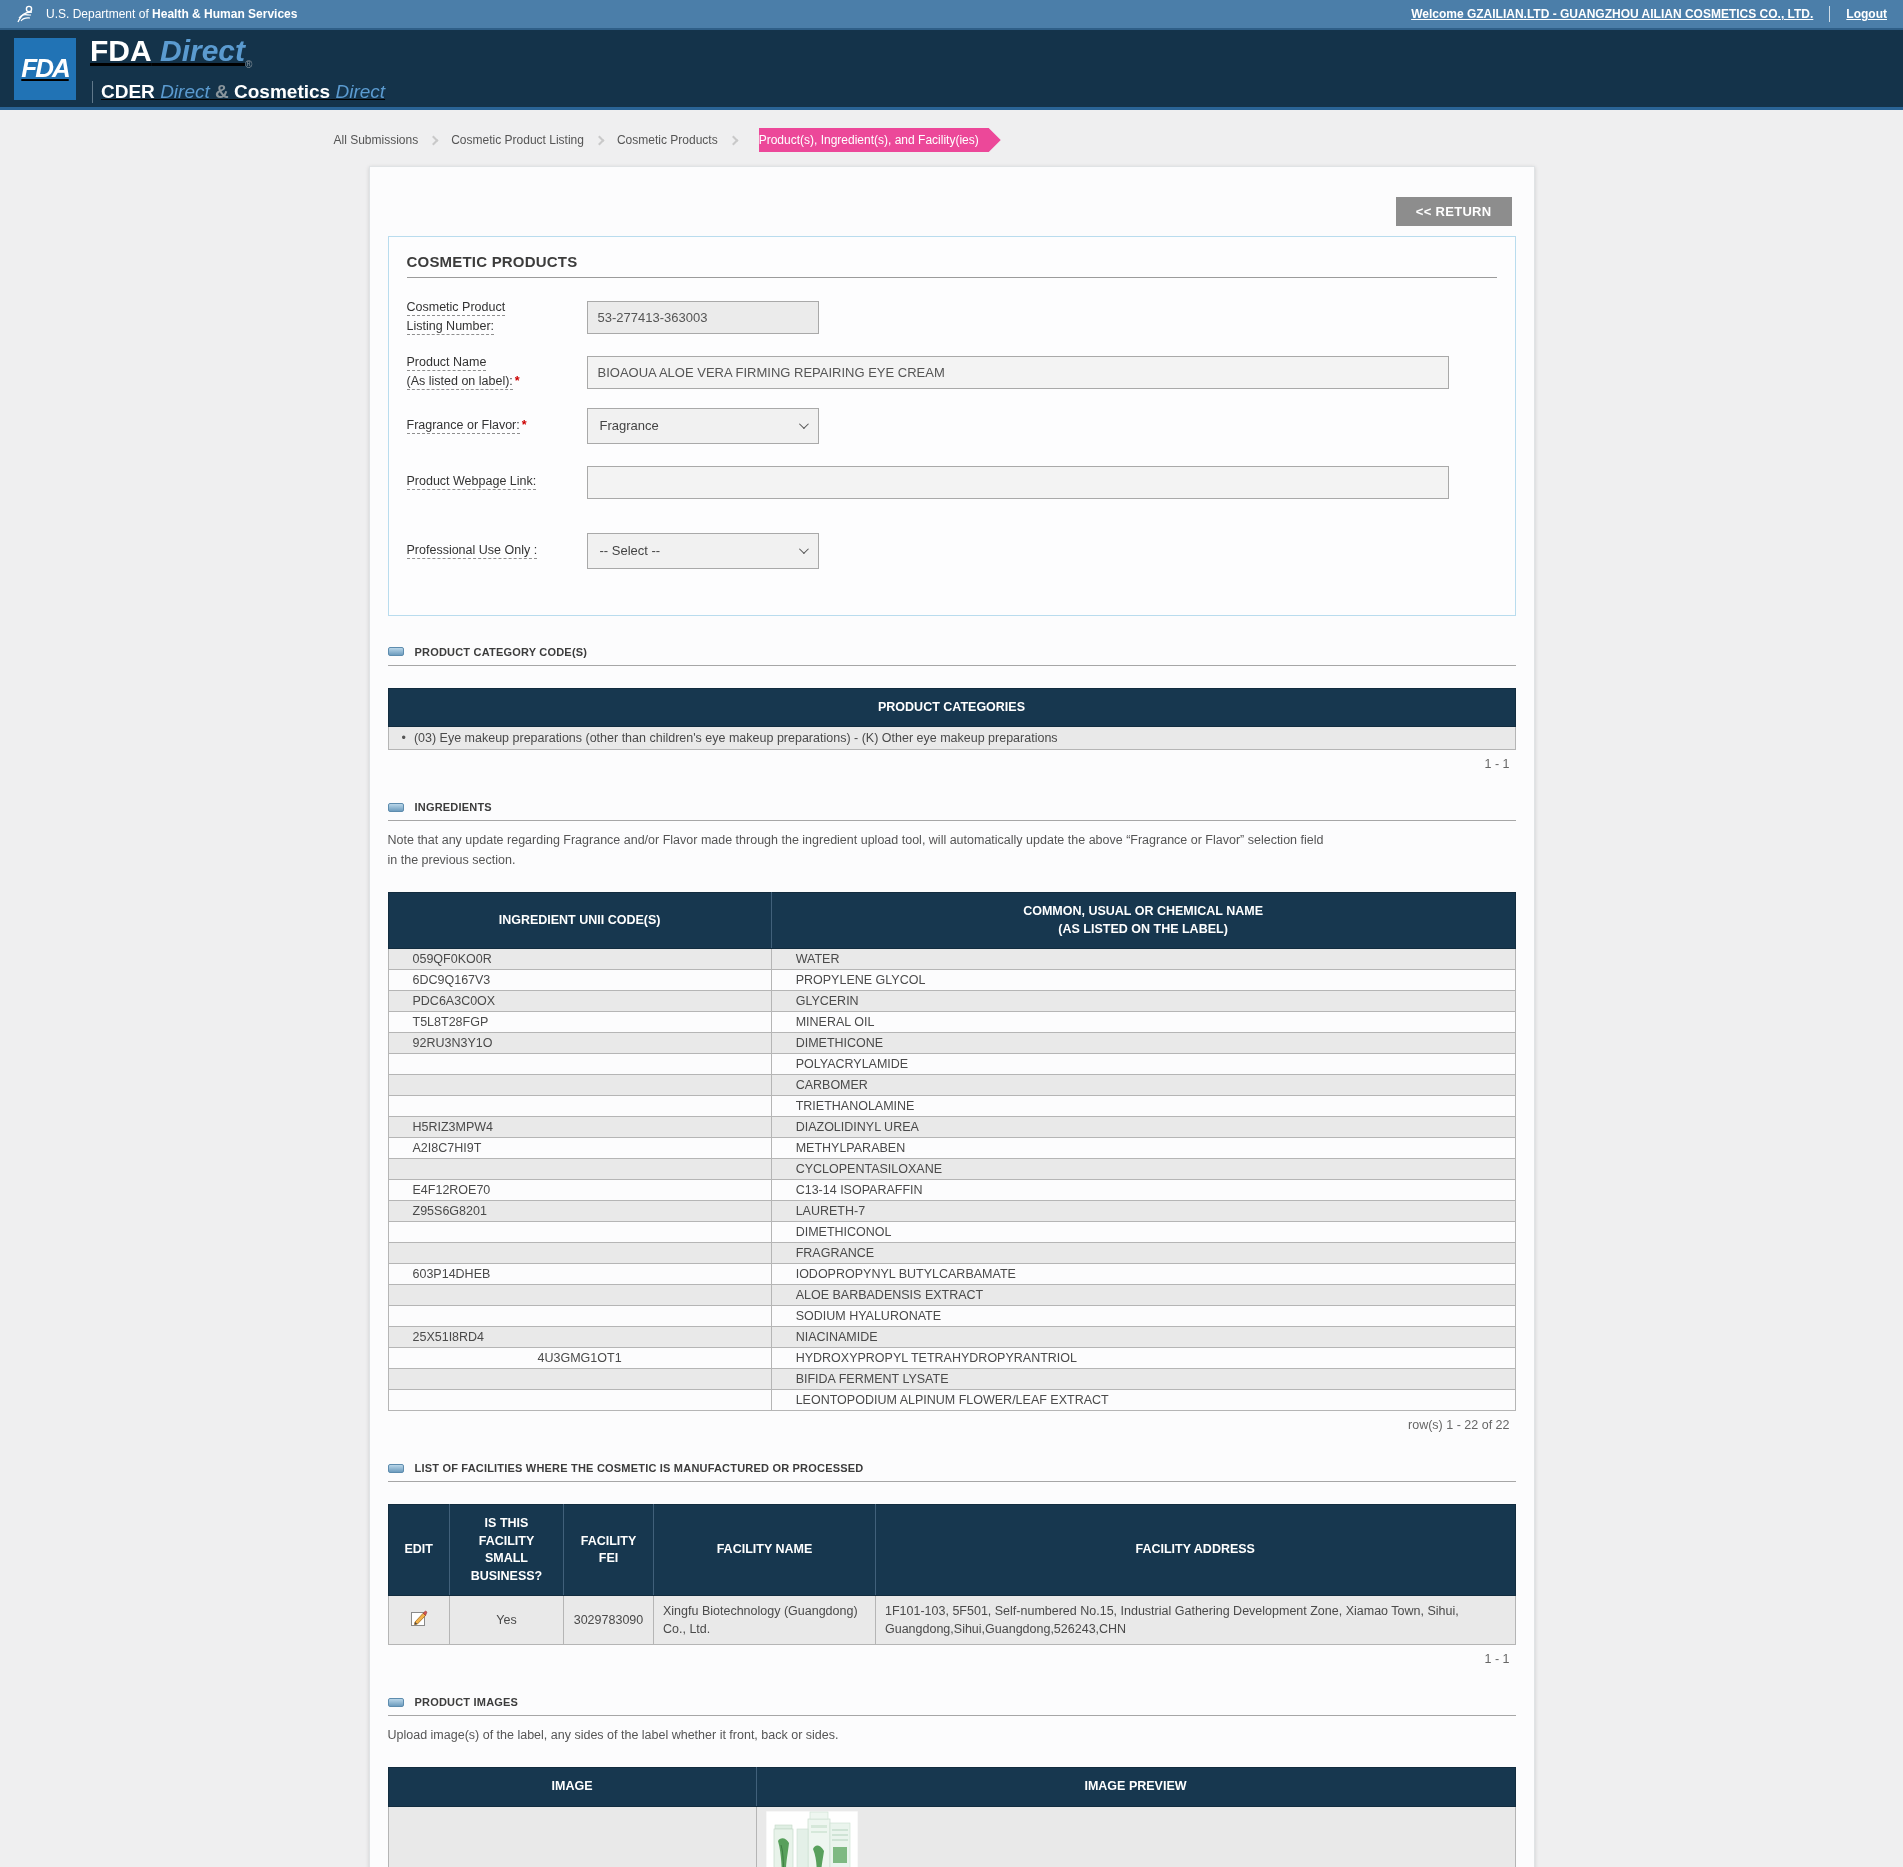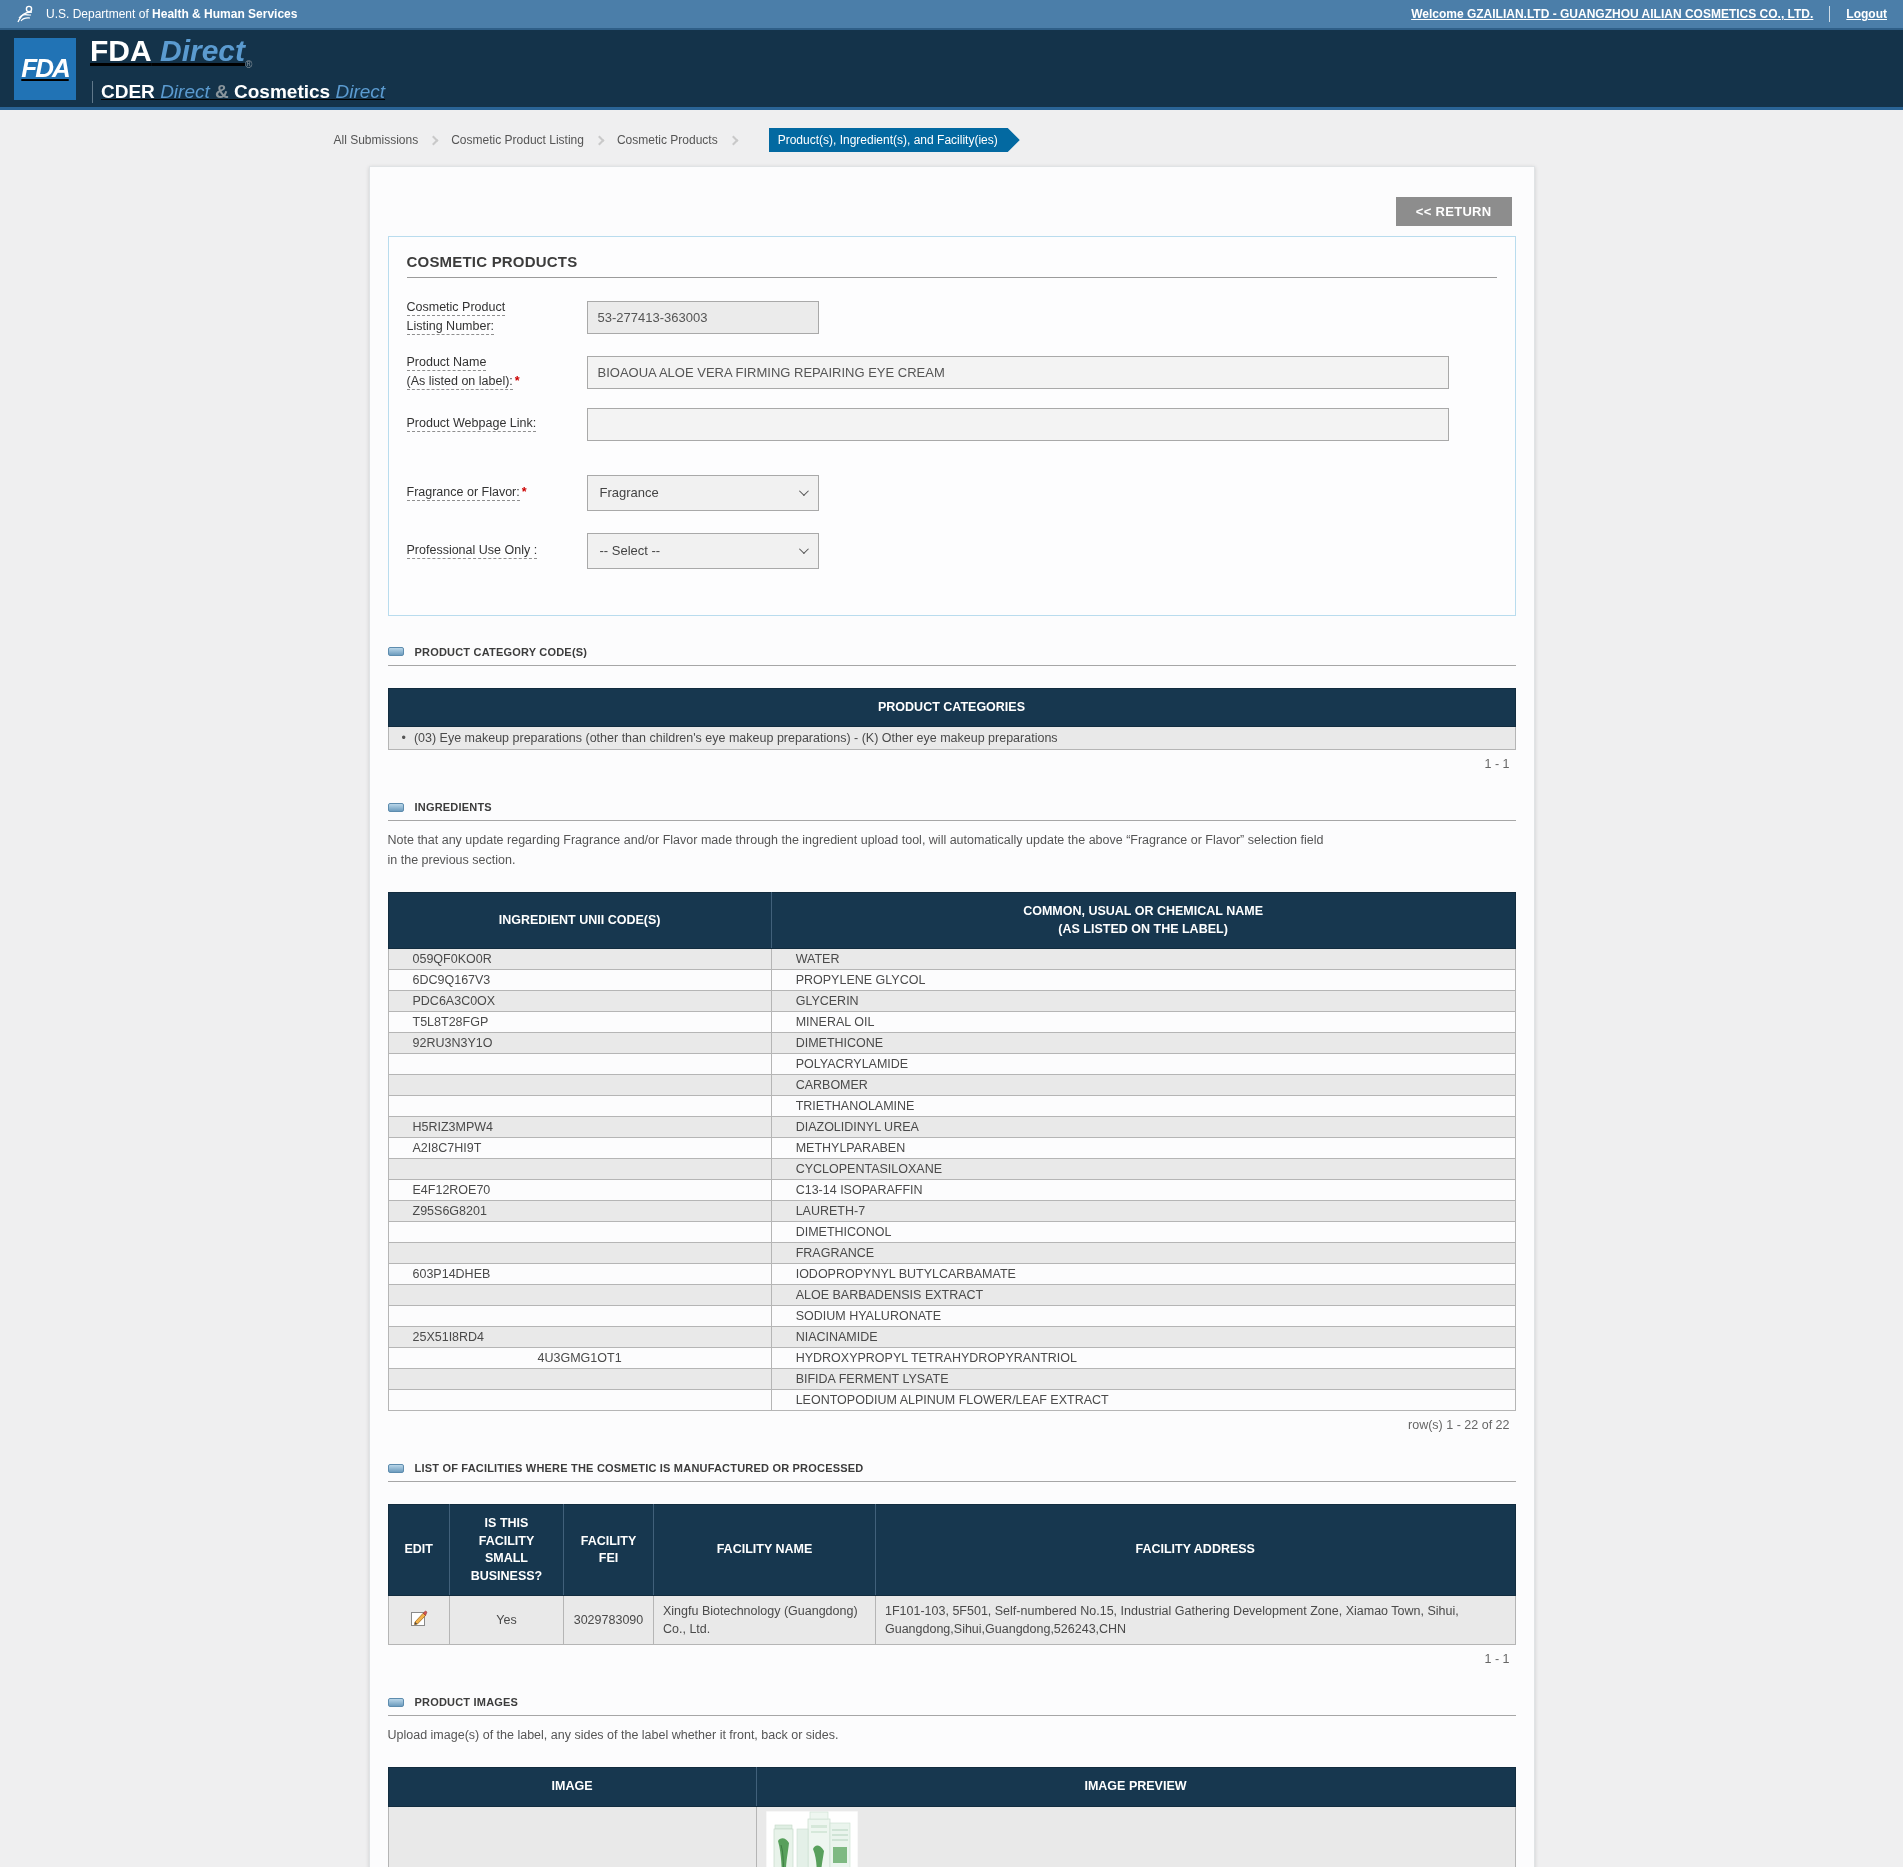--- a/index.html
+++ b/index.html
@@ -45,21 +45,21 @@
   .brand-line2 .amp { color:#8a959c; font-weight:bold; }
 
   
   .breadcrumb-wrap { width:1240px; margin:18px auto 14px; display:flex; align-items:center; font-size:12px; color:#555; }
   .crumb { padding:4px 2px; cursor:pointer; }
   .crumb-sep {
     width:7px; height:7px; border-top:2px solid #c9c9c9; border-right:2px solid #c9c9c9;
     transform:rotate(45deg); margin:0 12px 0 10px; flex:0 0 auto;
   }
   .crumb-active {
-    background:#0369a1; color:#fff; padding:5px 22px 5px 9px; margin-left:20px;
+    background:#ec4899; color:#fff; padding:5px 22px 5px 0; margin-left:10px;
     clip-path:polygon(0 0, calc(100% - 12px) 0, 100% 50%, calc(100% - 12px) 100%, 0 100%);
   }
 
   
   .card {
     width:1166px; margin:0 auto 6px; background:#fcfcfd;
     border:1px solid #e0e3e5; box-shadow:0 1px 4px rgba(0,0,0,.14);
     padding:30px 12px 40px;
   }
   .return-btn {
@@ -201,35 +201,35 @@
     </div>
 
     <div class="field-row" style="margin-bottom:16px;">
       <div class="field-label">
         <span class="lbl">Product Name</span><br>
         <span class="lbl">(As listed on label):</span><span class="req">*</span>
       </div>
       <input class="txt-input input-wide" value="BIOAOUA ALOE VERA FIRMING REPAIRING EYE CREAM" style="">
     </div>
 
+    <div class="field-row row-gap2">
+      <div class="field-label">
+        <span class="lbl">Fragrance or Flavor:</span><span class="req">*</span>
+      </div>
+      <div class="sel">
+        <span>Fragrance</span>
+        <span class="sel-chevron"></span>
+      </div>
+    </div>
+
     <div class="field-row row-gap">
       <div class="field-label">
         <span class="lbl">Product Webpage Link:</span>
       </div>
       <input class="txt-input input-wide" value="" style="">
-    </div>
-
-    <div class="field-row row-gap2">
-      <div class="field-label">
-        <span class="lbl">Fragrance or Flavor:</span><span class="req">*</span>
-      </div>
-      <div class="sel">
-        <span>Fragrance</span>
-        <span class="sel-chevron"></span>
-      </div>
     </div>
 
     <div class="field-row" style="margin-bottom:0;">
       <div class="field-label">
         <span class="lbl">Professional Use Only :</span>
       </div>
       <div class="sel">
         <span>-- Select --</span>
         <span class="sel-chevron"></span>
       </div>

